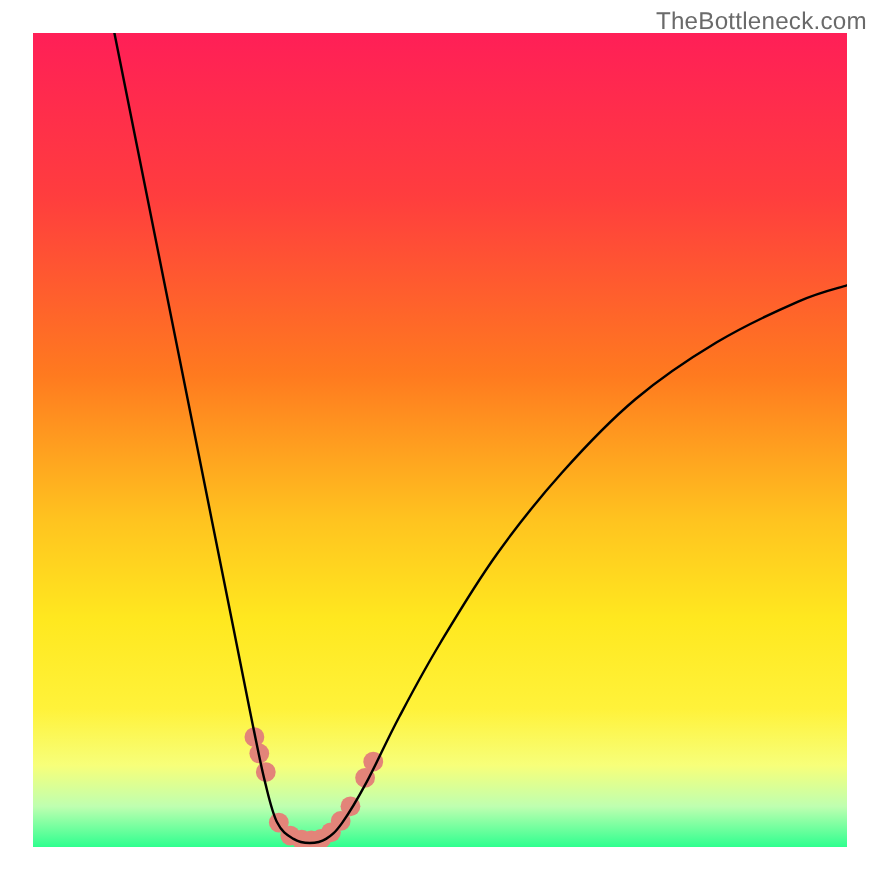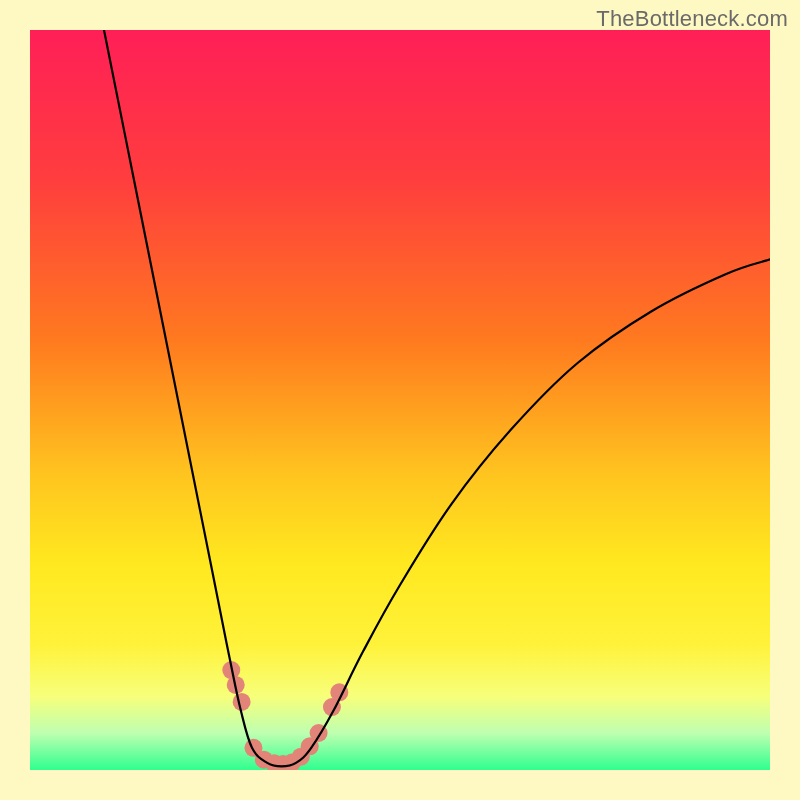--- a/index.html
+++ b/index.html
@@ -8,21 +8,21 @@
     width: 800px;
     height: 800px;
     background: #000;
     overflow: hidden;
     font-family: Arial, Helvetica, sans-serif;
   }
   .frame {
     position: relative;
     width: 800px;
     height: 800px;
-    background: #fef9c3;
+    background: #ffffff;
   }
   .watermark {
     position: absolute;
     top: 6px;
     right: 12px;
     color: #6a6a6a;
     font-size: 22px;
     font-weight: 500;
     letter-spacing: 0.2px;
     user-select: none;

